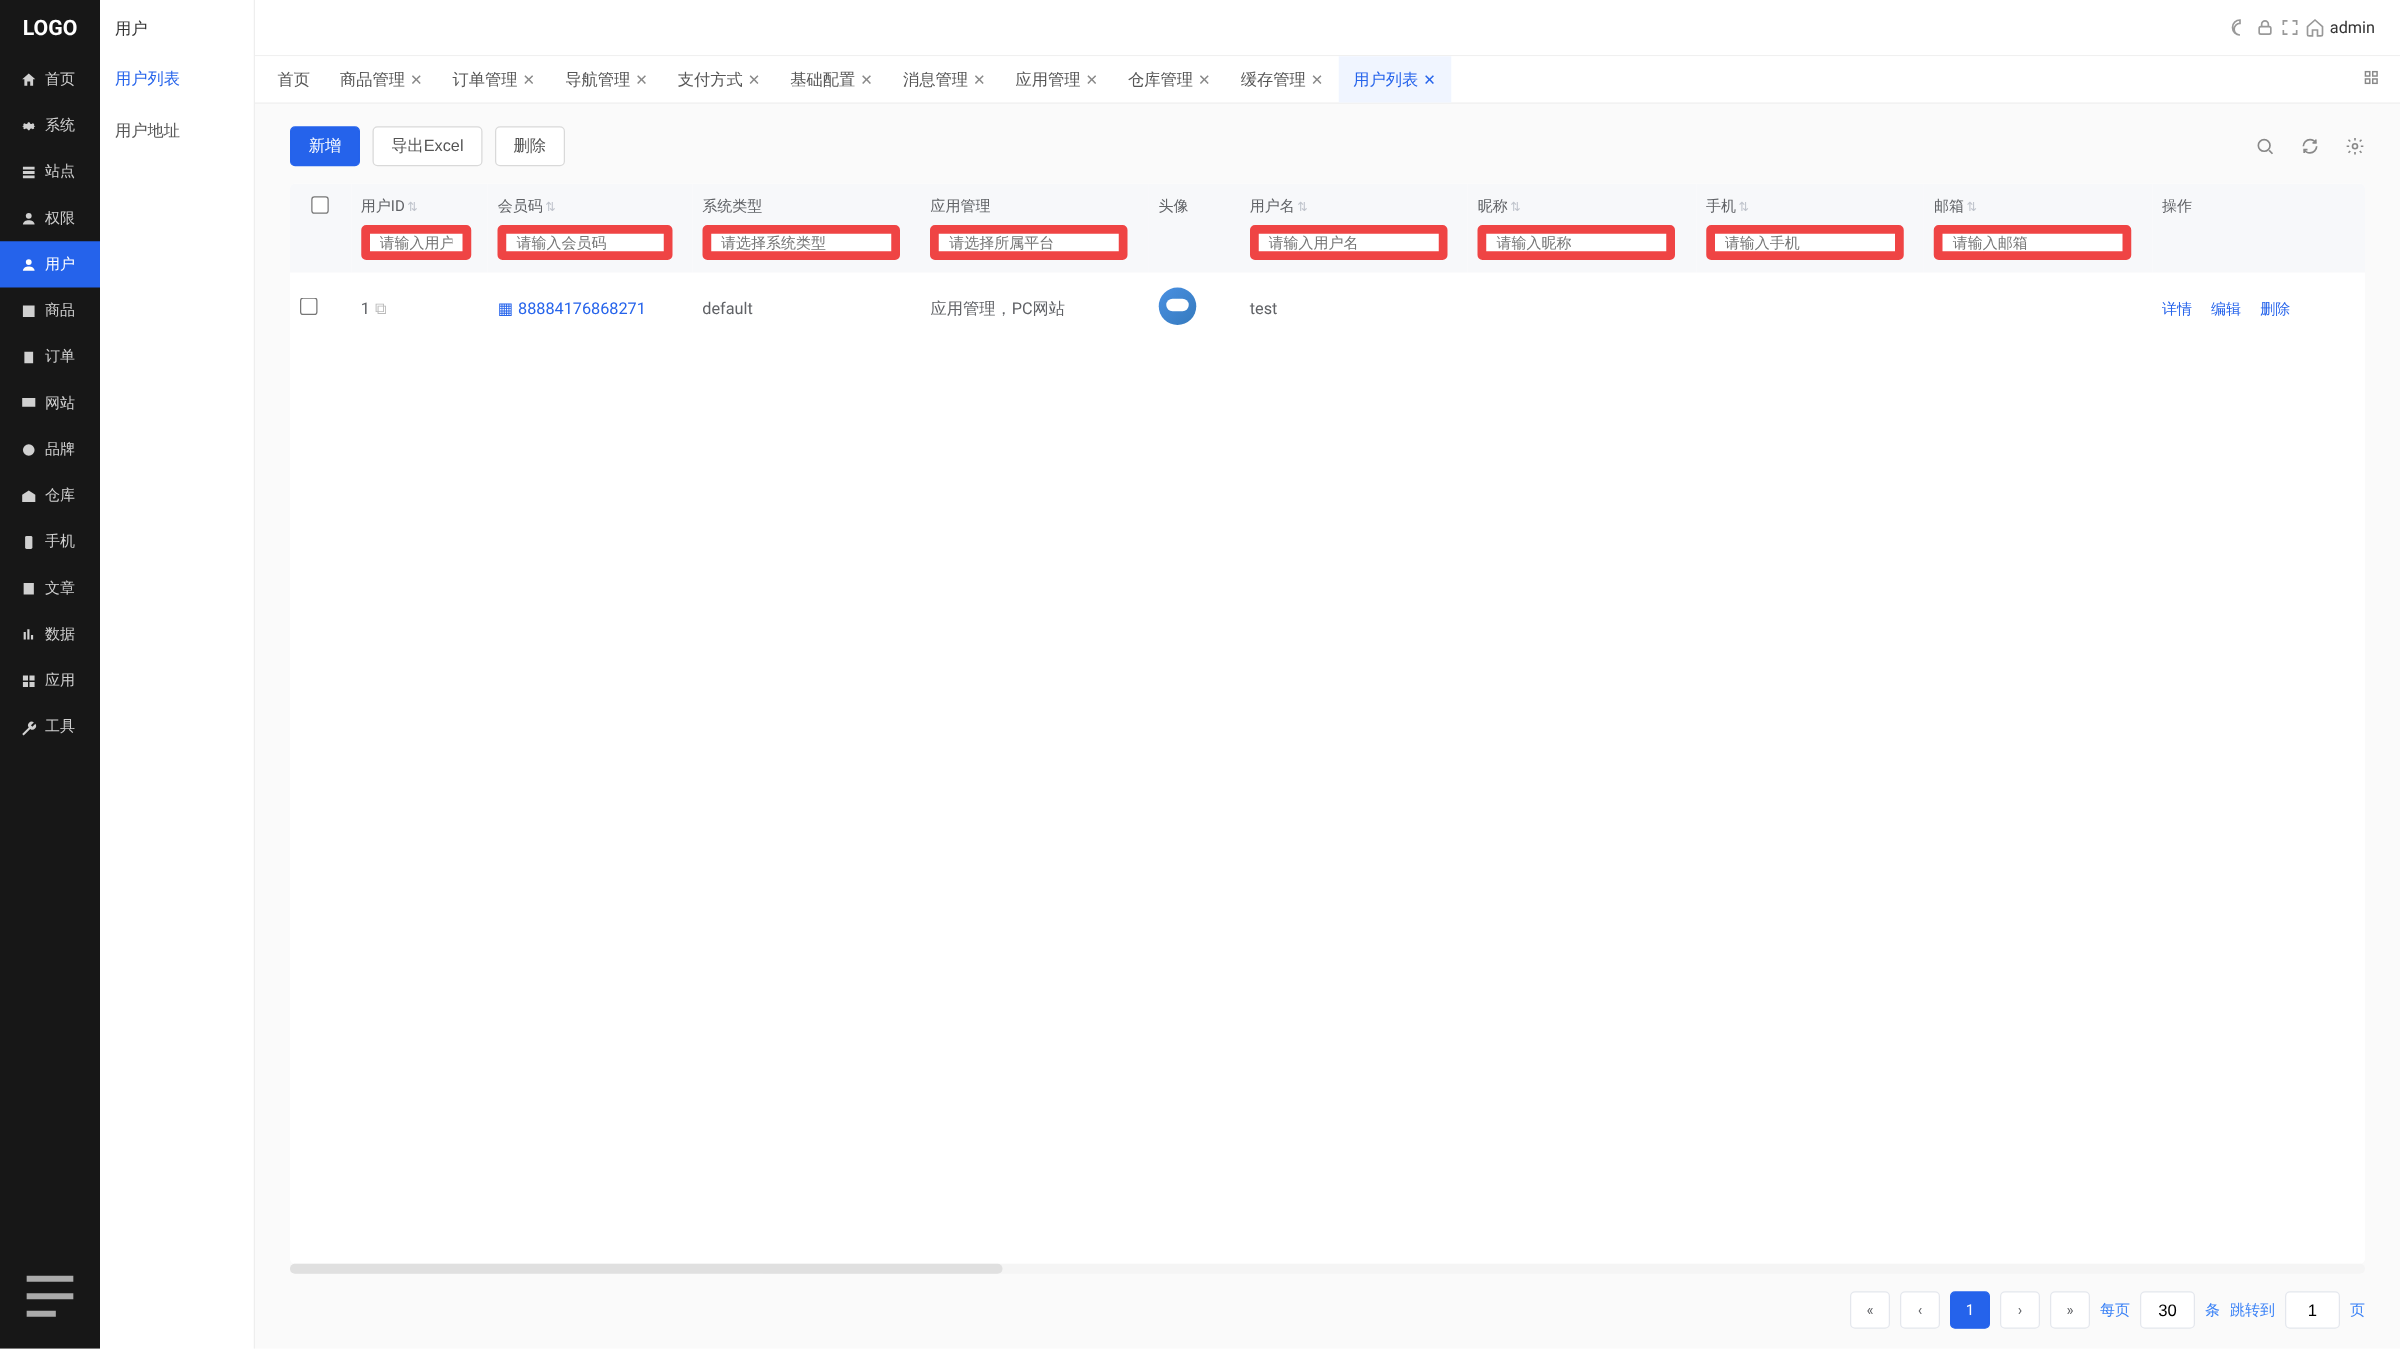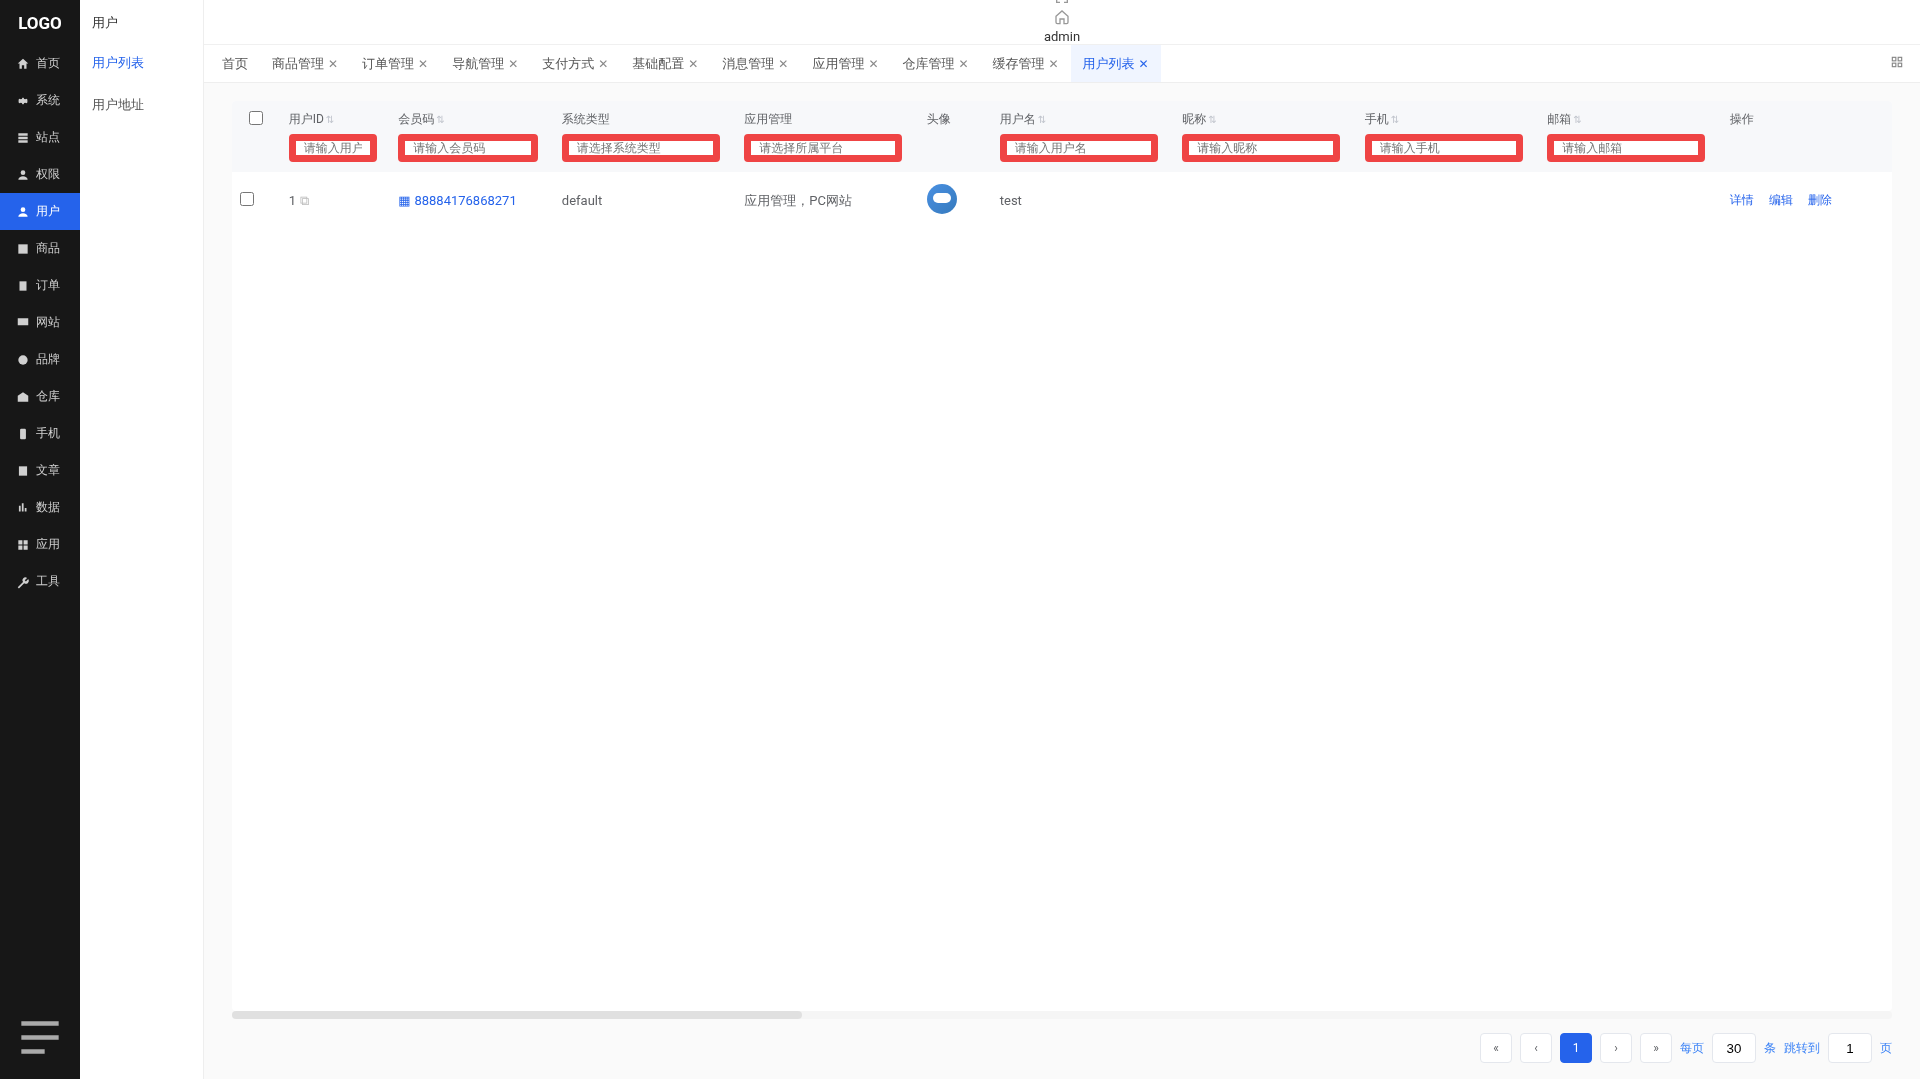--- a/index.html
+++ b/index.html
@@ -16,21 +16,21 @@
 .nav-collapse { padding: 12px; text-align: right; color: #aaa; cursor: pointer; }
 
 
 .subside { width: 124px; background: #fff; border-right: 1px solid #eee; display: flex; flex-direction: column; }
 .subside-title { padding: 14px 12px 10px; font-size: 13px; color: #333; }
 .subside-item { padding: 12px 12px; font-size: 13px; cursor: pointer; color: #555; }
 .subside-item.active { color: #2563eb; }
 
 
 .main { flex: 1; display: flex; flex-direction: column; background: #fafafa; }
-.topbar { height: 45px; background: #fff; display: flex; align-items: center; justify-content: flex-end; padding: 0 20px; gap: 4px; border-bottom: 1px solid #f0f0f0; flex-direction: column; }
+.topbar { height: 45px; background: #fff; display: flex; align-items: center; justify-content: flex-end; padding: 0 20px; gap: 4px; border-bottom: 1px solid #f0f0f0; }
 .topbar .ticon { width: 16px; height: 16px; color: #999; cursor: pointer; }
 .topbar .user { color: #333; font-size: 13px; cursor: pointer; }
 
 
 .tabs { height: 38px; background: #fff; display: flex; align-items: center; padding: 0 6px; border-bottom: 1px solid #eee; position: relative; }
 .tab { display: flex; align-items: center; padding: 0 12px; height: 100%; font-size: 13px; color: #555; cursor: pointer; gap: 4px; }
 .tab.active { color: #2563eb; background: #f0f5ff; }
 .tab-close { font-size: 12px; color: #888; }
 .tabs-menu { margin-left: auto; padding: 0 10px; color: #888; cursor: pointer; }
 
@@ -282,20 +282,39 @@
         </div>
       <span class="tabs-menu"><svg width="14" height="14" viewBox="0 0 24 24" fill="none" stroke="currentColor" stroke-width="2">
             <rect x="4" y="4" width="6" height="6"></rect>
             <rect x="14" y="4" width="6" height="6"></rect>
             <rect x="4" y="14" width="6" height="6"></rect>
             <rect x="14" y="14" width="6" height="6"></rect>
           </svg></span>
     </div>
 
     <div class="content">
+      <div class="toolbar">
+        <button class="btn primary">新增</button>
+        <button class="btn">导出Excel</button>
+        <button class="btn">删除</button>
+        <div class="toolbar-right">
+          <span class="ticon2"><svg viewBox="0 0 24 24" fill="none" stroke="currentColor" stroke-width="2">
+                <circle cx="11" cy="11" r="7"></circle>
+                <path d="M21 21l-4-4"></path>
+              </svg></span>
+          <span class="ticon2"><svg viewBox="0 0 24 24" fill="none" stroke="currentColor" stroke-width="2">
+                <path d="M4 12a8 8 0 018-8 8 8 0 017 4M20 12a8 8 0 01-8 8 8 8 0 01-7-4"></path>
+                <path d="M19 4v4h-4M5 20v-4h4"></path>
+              </svg></span>
+          <span class="ticon2"><svg viewBox="0 0 24 24" fill="none" stroke="currentColor" stroke-width="2">
+                <circle cx="12" cy="12" r="3"></circle>
+                <path d="M12 2v3M12 19v3M4.2 4.2l2.1 2.1M17.7 17.7l2.1 2.1M2 12h3M19 12h3M4.2 19.8l2.1-2.1M17.7 6.3l2.1-2.1"></path>
+              </svg></span>
+        </div>
+      </div>
 
       <div class="table-wrap">
         <table>
           <thead>
             <tr>
               <th class="chk"><input type="checkbox" style=""></th>
               <th style="width:90px"><span class="th-label"><span>用户ID</span><span class="sort-ic">⇅</span></span><input class="filter" placeholder="请输入用户ID" style=""></th>
               <th style="width:130px"><span class="th-label"><span>会员码</span><span class="sort-ic">⇅</span></span><input class="filter" placeholder="请输入会员码" style=""></th>
               <th style="width:150px"><span class="th-label">系统类型</span><input class="filter" placeholder="请选择系统类型" style=""></th>
               <th style="width:150px"><span class="th-label">应用管理</span><input class="filter" placeholder="请选择所属平台" style=""></th>

